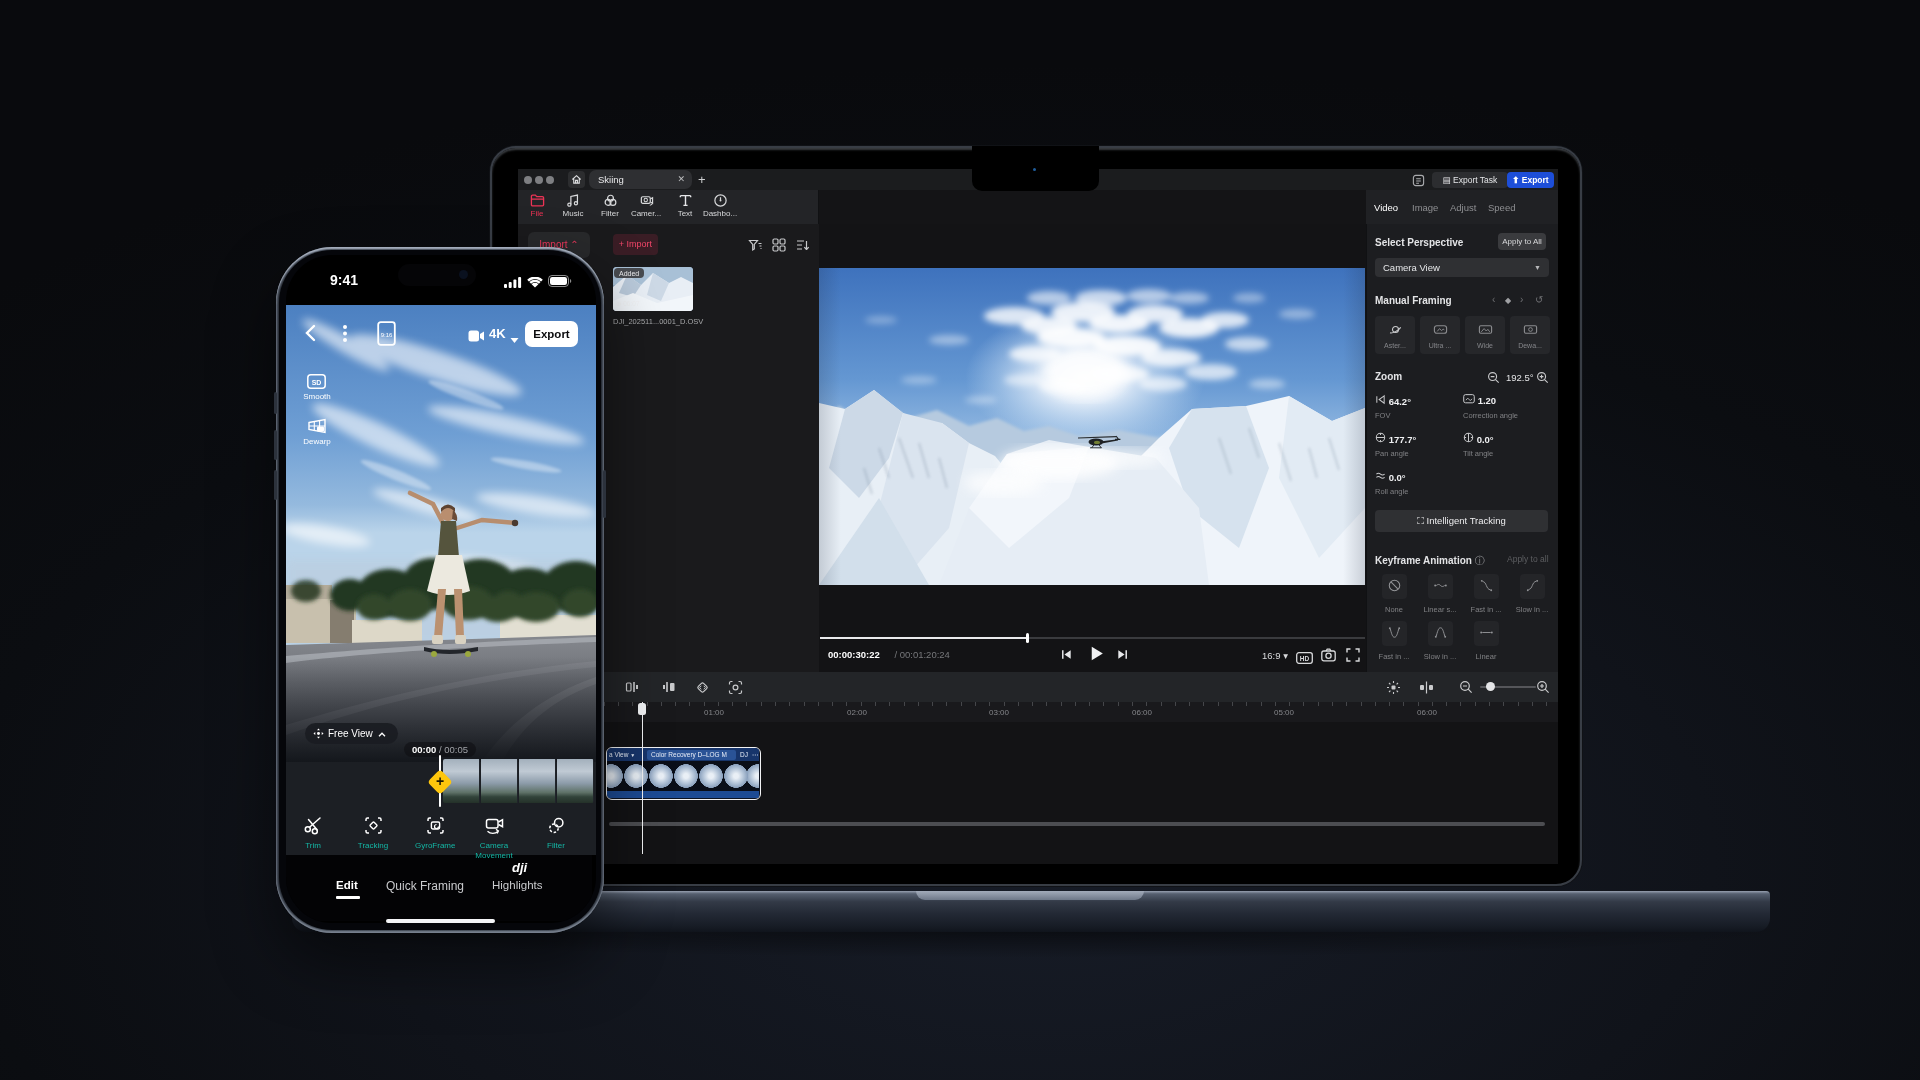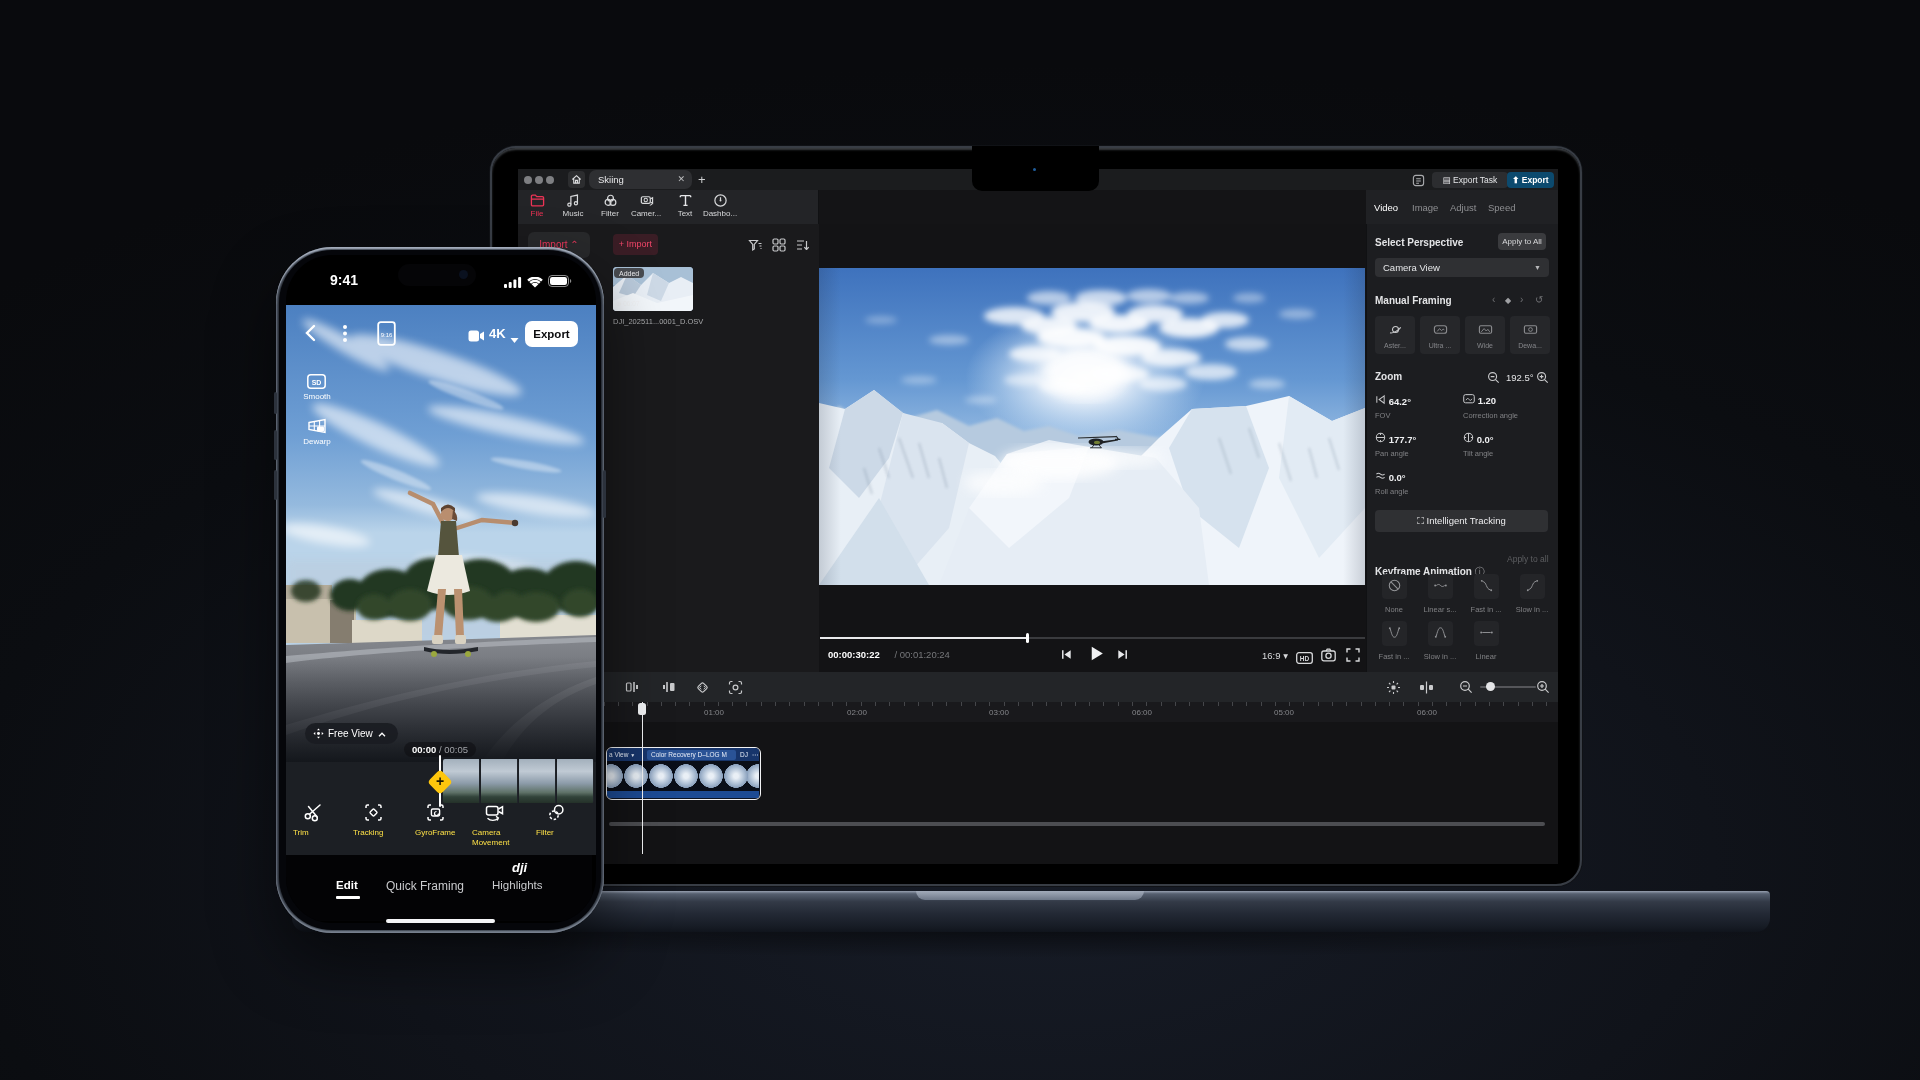--- a/index.html
+++ b/index.html
@@ -102,21 +102,21 @@
 
 #phone{left:276px;top:247px;width:328px;height:686px;border-radius:56px;z-index:40;
  background:linear-gradient(180deg,#3d4550 0%,#272c35 6%,#1c2028 50%,#272c35 94%,#3f4752 100%);
  box-shadow:inset 0 2px 1.5px rgba(200,210,225,.75), inset 0 -2px 1.5px rgba(165,175,190,.55),
  inset 2px 0 1.5px rgba(95,105,120,.5), inset -2px 0 1.5px rgba(95,105,120,.5), 0 30px 60px rgba(0,0,0,.5);}
 #phone .inner{position:absolute;left:3px;top:3px;width:322px;height:680px;border-radius:53px;background:#05060a;}
 #pscreen{left:10px;top:8px;width:310px;height:668px;border-radius:46px;background:#000;overflow:hidden;}
 .sbtn{position:absolute;background:#2c323c;border-radius:2px;}
 .pthumb{position:absolute;top:0;width:37px;height:44px;border-right:1px solid #20242a;
  background:linear-gradient(180deg,#a3b0bc 0%,#c0cad4 28%,#8d9caa 55%,#5f7268 76%,#32433a 86%,#243129 100%);}
-.ptool{position:absolute;top:548px;width:40px;color:#fde047;z-index:3;}
+.ptool{position:absolute;top:561px;width:40px;text-align:center;color:#14b8a6;z-index:3;}
 .ptool svg{display:block;margin:0 auto;}
 .ptool div{font-size:8px;margin-top:6px;line-height:1.3;}
 </style>
 </head>
 <body>
 <div id="stage">
 
   <div class="a" id="lap-shadow"></div>
   <div class="a" id="lap-base"></div>
   <div class="a" id="lap-screen"></div>
@@ -129,21 +129,21 @@
       <div class="a" id="homebtn"><svg width="11" height="11" viewBox="0 0 12 12" style="margin-top:3px;">
             <path d="M1.5 6L6 1.8 10.5 6M3 5v5h6V5M5 10V7h2v3" fill="none" stroke="#dfe0e2" stroke-width="1.2"></path>
           </svg></div>
       <div class="a" id="tab">Skiing<span class="x">✕</span></div>
       <div class="a" id="plus">+</div>
       <div class="a" style="left:894px;top:4px;"><svg width="13" height="13" viewBox="0 0 14 14">
             <rect x="1.5" y="1.5" width="11" height="11" rx="2.5" fill="none" stroke="#a9aaad" stroke-width="1.2"></rect>
             <path d="M4.5 5h5M4.5 7.5h5M4.5 10h3" stroke="#a9aaad" stroke-width="1.1"></path>
           </svg></div>
       <div class="a" style="left:914px;top:3px;width:76px;height:16px;background:#2c2d30;border-radius:4px;color:#e4e5e7;font-size:8.5px;text-align:center;line-height:16px;">▤ Export Task</div>
-      <div class="a" style="left:989px;top:3px;width:47px;height:16px;background:#0c4a6e;border-radius:4px;color:#fff;font-size:8.5px;font-weight:bold;text-align:center;line-height:16px;">⬆ Export</div>
+      <div class="a" style="left:989px;top:3px;width:47px;height:16px;background:#1d4ed8;border-radius:4px;color:#fff;font-size:8.5px;font-weight:bold;text-align:center;line-height:16px;">⬆ Export</div>
     </div>
     <div class="a" id="toolbar">
       <div class="titem red" style="left:-3px;">
         <svg width="15" height="15" viewBox="0 0 16 16">
             <path d="M1.5 3.5a1.2 1.2 0 0 1 1.2-1.2h3l1.5 1.6h6.1a1.2 1.2 0 0 1 1.2 1.2v7.4a1.2 1.2 0 0 1-1.2 1.2H2.7a1.2 1.2 0 0 1-1.2-1.2z M1.5 6.5h13" fill="none" stroke="#ec3355" stroke-width="1.4"></path>
           </svg>
         File</div>
       <div class="titem" style="left:33px;">
         <svg width="15" height="15" viewBox="0 0 16 16">
             <path d="M5.2 12.2V3.6l7-1.4v8.6" fill="none" stroke="#d8d9db" stroke-width="1.3"></path>
@@ -384,21 +384,21 @@
       <div class="pv" style="left:96px;top:208px;"><svg width="11" height="11" viewBox="0 0 12 12">
             <circle cx="6" cy="6" r="4.6" fill="none" stroke="#c9cacc" stroke-width="1.1"></circle>
             <path d="M6 1.4v9.2M1.4 6h2M8.6 6h2" stroke="#c9cacc" stroke-width="1.1"></path>
           </svg> <b>0.0°</b></div>
       <div class="rp-dim" style="left:96px;top:225px;">Tilt angle</div>
       <div class="pv" style="left:8px;top:246px;"><svg width="11" height="11" viewBox="0 0 12 12">
             <path d="M1.5 8c1.5-1.2 3-1.2 4.5 0s3 1.2 4.5 0M1.5 4.5c1.5-1.2 3-1.2 4.5 0s3 1.2 4.5 0" fill="none" stroke="#c9cacc" stroke-width="1.1"></path>
           </svg> <b>0.0°</b></div>
       <div class="rp-dim" style="left:8px;top:263px;">Roll angle</div>
       <div class="rp-btn" style="left:8px;top:286px;width:173px;height:22px;background:#2f3033;color:#ececee;font-size:9.5px;text-align:center;line-height:22px;">⛶ Intelligent Tracking</div>
-      <div class="rp-label" style="left:8px;top:330px;margin-top:11px;">Keyframe Animation <span style="font-weight:normal;color:#97989b;">ⓘ</span></div>
+      <div class="rp-label" style="left:8px;top:330px;">Keyframe Animation <span style="font-weight:normal;color:#97989b;">ⓘ</span></div>
       <div class="rp-dim" style="left:140px;top:330px;font-size:8.5px;color:#5d5e61;">Apply to all</div>
       <div class="kbtn" style="left:15px;top:350px;"><svg width="15" height="15" viewBox="0 0 16 16">
             <circle cx="8" cy="8" r="5.6" fill="none" stroke="#939497" stroke-width="1.1"></circle>
             <path d="M4.5 4.5l7 7" stroke="#939497" stroke-width="1.1"></path>
           </svg></div>
       <div class="kbtn" style="left:61px;top:350px;"><svg width="15" height="15" viewBox="0 0 16 16">
             <circle cx="2.3" cy="8" r="1" fill="#939497"></circle>
             <circle cx="13.7" cy="8" r="1" fill="#939497"></circle>
             <path d="M3.5 8c2-1.5 3-1.5 4.5 0s2.7 1.3 4.5 0" fill="none" stroke="#939497" stroke-width="1"></path>
           </svg></div>

